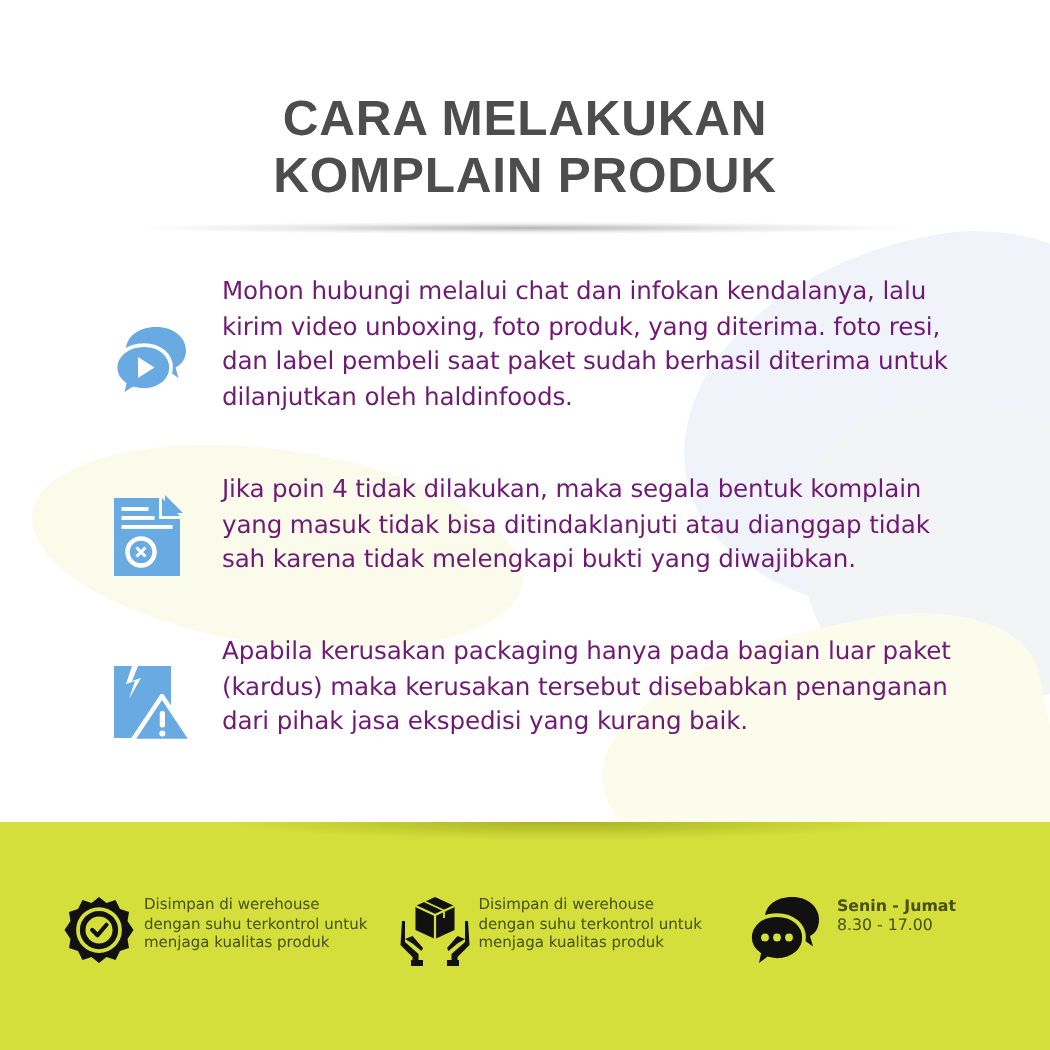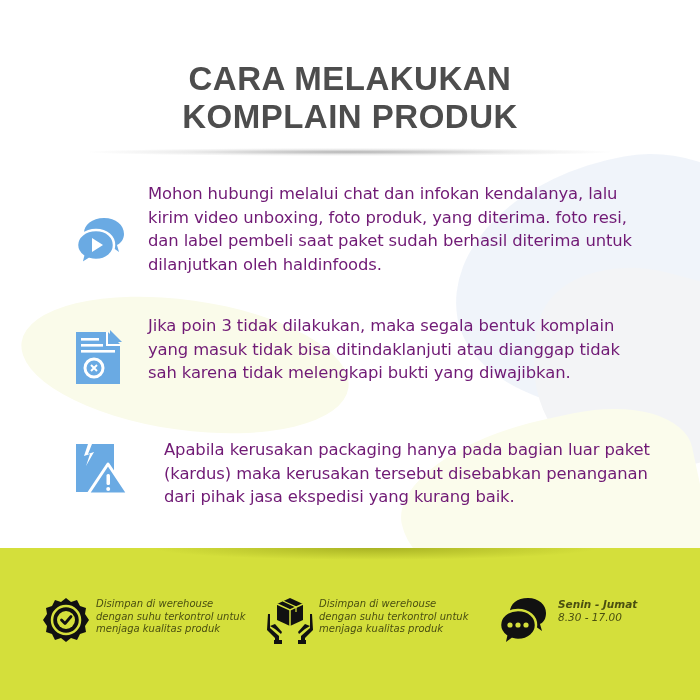--- a/index.html
+++ b/index.html
@@ -57,21 +57,20 @@
     .item-1 .item-icon { top: 28px; }
     .item-2 { top: 314px; }
     .item-2 .item-icon { top: 14px; }
     .item-3 { top: 422px; }
     .item-3 .item-icon { top: 18px; }
 
     
     .footer {
       position: absolute; left: 0; top: 548px; width: 700px; height: 152px;
       background: #d4df3b;
-      font-style: italic;
     }
     .footer-shadow {
       position: absolute; left: 150px; width: 450px; top: 0; height: 12px;
       background: radial-gradient(ellipse at top, rgba(140,150,20,0.6) 0%, rgba(212,223,59,0) 70%);
     }
     .feat { position: absolute; top: 48px; }
     .feat-icon { position: absolute; left: 0; top: 0; width: 50px; height: 50px; }
     .feat-text {
       position: absolute; left: 54px; top: 2px; width: 150px;
       color: #4a4f10; font-family: "DejaVu Sans", sans-serif;
@@ -120,33 +119,33 @@
         <path d="M34 4 L34 16 L46 16 Z" fill="#ffffff" opacity="0.0"></path>
         <path d="M36 2 L36 14 L48 14 Z" fill="#6aaae3"></path>
         <path d="M33 4 L33 17 L46 17" fill="none" stroke="#ffffff" stroke-width="2"></path>
         <rect x="7" y="10" width="18" height="2.6" fill="#ffffff"></rect>
         <rect x="7" y="16" width="22" height="2.6" fill="#ffffff"></rect>
         <rect x="7" y="22" width="34" height="2.6" fill="#ffffff"></rect>
         <circle cx="20" cy="40" r="9" fill="none" stroke="#ffffff" stroke-width="3"></circle>
         <path d="M17 37 L23 43 M23 37 L17 43" stroke="#ffffff" stroke-width="2"></path>
       </svg>
     </span>
-    <p class="item-text" style="margin:0;">Jika poin 3 tidak dilakukan, maka segala bentuk komplain yang masuk tidak bisa ditindaklanjuti atau dianggap tidak sah karena tidak melengkapi bukti yang diwajibkan.</p>
+    <p class="item-text" style="margin:0;">Jika poin 4 tidak dilakukan, maka segala bentuk komplain yang masuk tidak bisa ditindaklanjuti atau dianggap tidak sah karena tidak melengkapi bukti yang diwajibkan.</p>
   </div>
 
   <div class="item item-3">
     <span class="item-icon">
       <svg width="56" height="56" viewBox="0 0 56 56">
         <path d="M2 4 L14 4 L10 16 L16 14 L12 26 L20 12 L14 14 L18 4 L40 4 L40 30 L26 52 L2 52 Z" fill="#6aaae3"></path>
         <path d="M34 24 L54 54 L14 54 Z" fill="#6aaae3" stroke="#ffffff" stroke-width="3" stroke-linejoin="round"></path>
         <rect x="32.5" y="34" width="3.5" height="11" rx="1.5" fill="#ffffff"></rect>
         <circle cx="34.2" cy="49" r="2" fill="#ffffff"></circle>
       </svg>
     </span>
-    <p class="item-text" style="margin:16px;">Apabila kerusakan packaging hanya pada bagian luar paket (kardus) maka kerusakan tersebut disebabkan penanganan dari pihak jasa ekspedisi yang kurang baik.</p>
+    <p class="item-text" style="margin:0;">Apabila kerusakan packaging hanya pada bagian luar paket (kardus) maka kerusakan tersebut disebabkan penanganan dari pihak jasa ekspedisi yang kurang baik.</p>
   </div>
 
   <div class="footer">
     <div class="footer-shadow"></div>
 
     <div class="feat feat-1">
       <span class="feat-icon">
         <svg width="48" height="48" viewBox="0 0 48 48">
           <path d="M24 2 L29 6 L35 4 L38 10 L44 12 L43 18 L47 24 L43 30 L44 36 L38 38 L35 44 L29 42 L24 46 L19 42 L13 44 L10 38 L4 36 L5 30 L1 24 L5 18 L4 12 L10 10 L13 4 L19 6 Z" fill="#111111"></path>
           <circle cx="24" cy="24" r="14" fill="none" stroke="#d4df3b" stroke-width="2.5"></circle>

